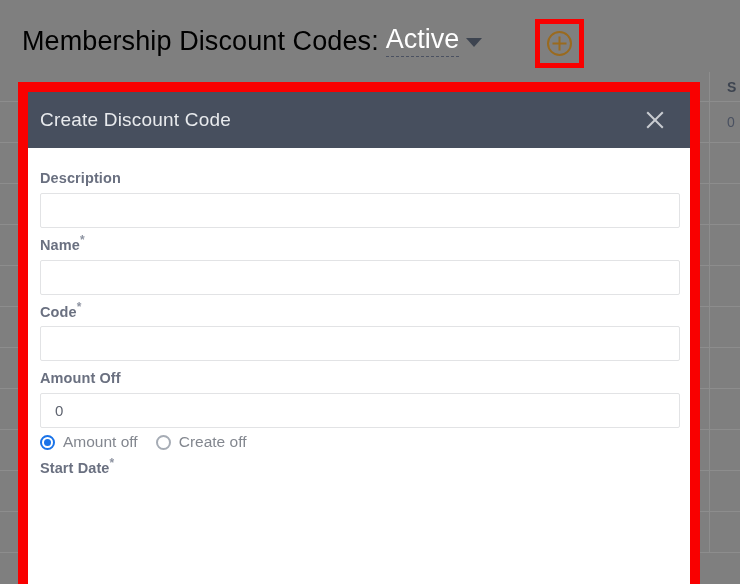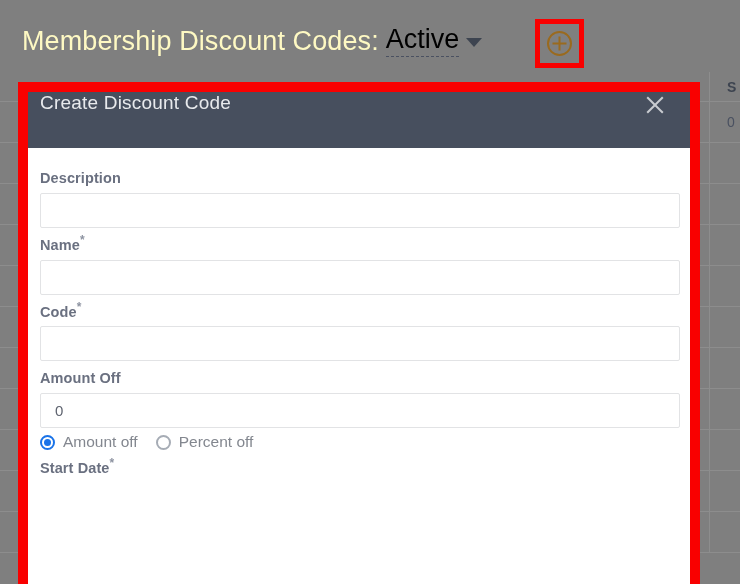--- a/index.html
+++ b/index.html
@@ -27,33 +27,33 @@
     left: 22px;
     top: 18px;
     height: 46px;
     display: flex;
     align-items: center;
     gap: 0px;
   }
   .page-title-text {
     font-size: 27px;
     font-weight: 400;
-    color: #fef9c3;
+    color: #000000;
     letter-spacing: 0.1px;
     white-space: nowrap;
   }
   .status-filter {
     display: inline-flex;
     align-items: flex-end;
     margin-left: 7px;
     cursor: pointer;
   }
   .status-filter-label {
     font-size: 27px;
-    color: #000000;
+    color: #ffffff;
     border-bottom: 1px dashed #4a5161;
     padding-bottom: 2px;
     line-height: 1.05;
   }
   .caret-down {
     width: 0; height: 0;
     border-left: 8px solid transparent;
     border-right: 8px solid transparent;
     border-top: 9px solid #3d4450;
     margin-left: 7px;
@@ -152,21 +152,21 @@
     width: 662px;
     height: 492px;
     background: #ffffff;
     overflow: hidden;
     box-sizing: border-box;
   }
   #modal-header {
     height: 56px;
     background: #474f5e;
     display: flex;
-    align-items: flex-start;
+    align-items: center;
     justify-content: space-between;
     padding: 0 22px 0 12px;
     box-sizing: border-box;
   }
   #modal-title {
     color: #e8eaed;
     font-size: 19px;
     font-weight: 400;
     letter-spacing: 0.2px;
   }
@@ -376,21 +376,21 @@
     </div>
 
     <div class="field-group">
       <div class="radio-row">
         <span class="radio-option selected">
           <span class="radio-circle"></span>
           <span class="radio-label">Amount off</span>
         </span>
         <span class="radio-option">
           <span class="radio-circle"></span>
-          <span class="radio-label">Percent off</span>
+          <span class="radio-label">Create off</span>
         </span>
       </div>
     </div>
 
     <div class="field-group" id="cut-off-field">
       <label class="field-label">
         <span>Start Date</span><span class="required-star">*</span>
       </label>
     </div>
 

